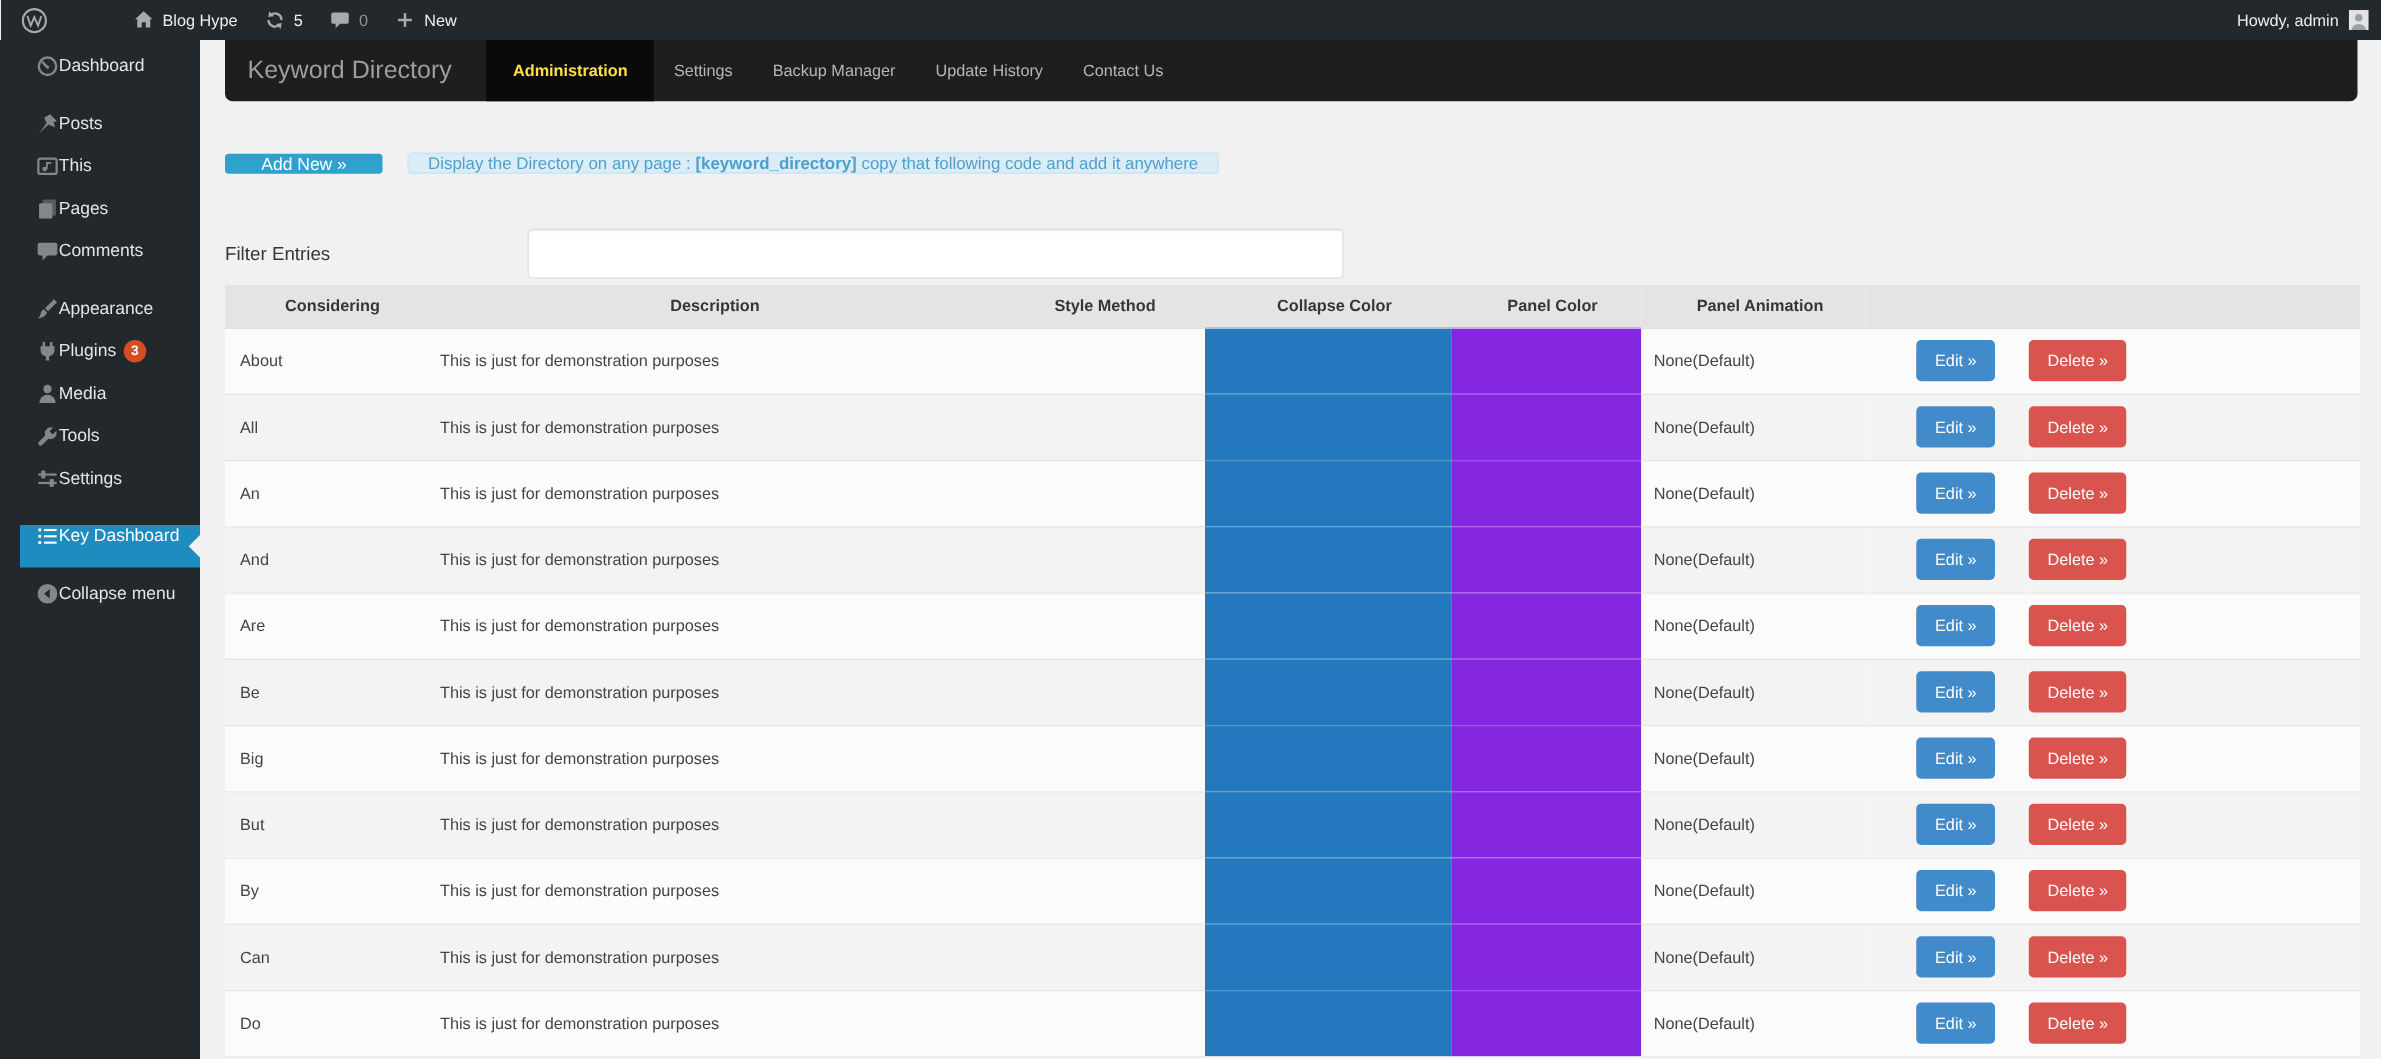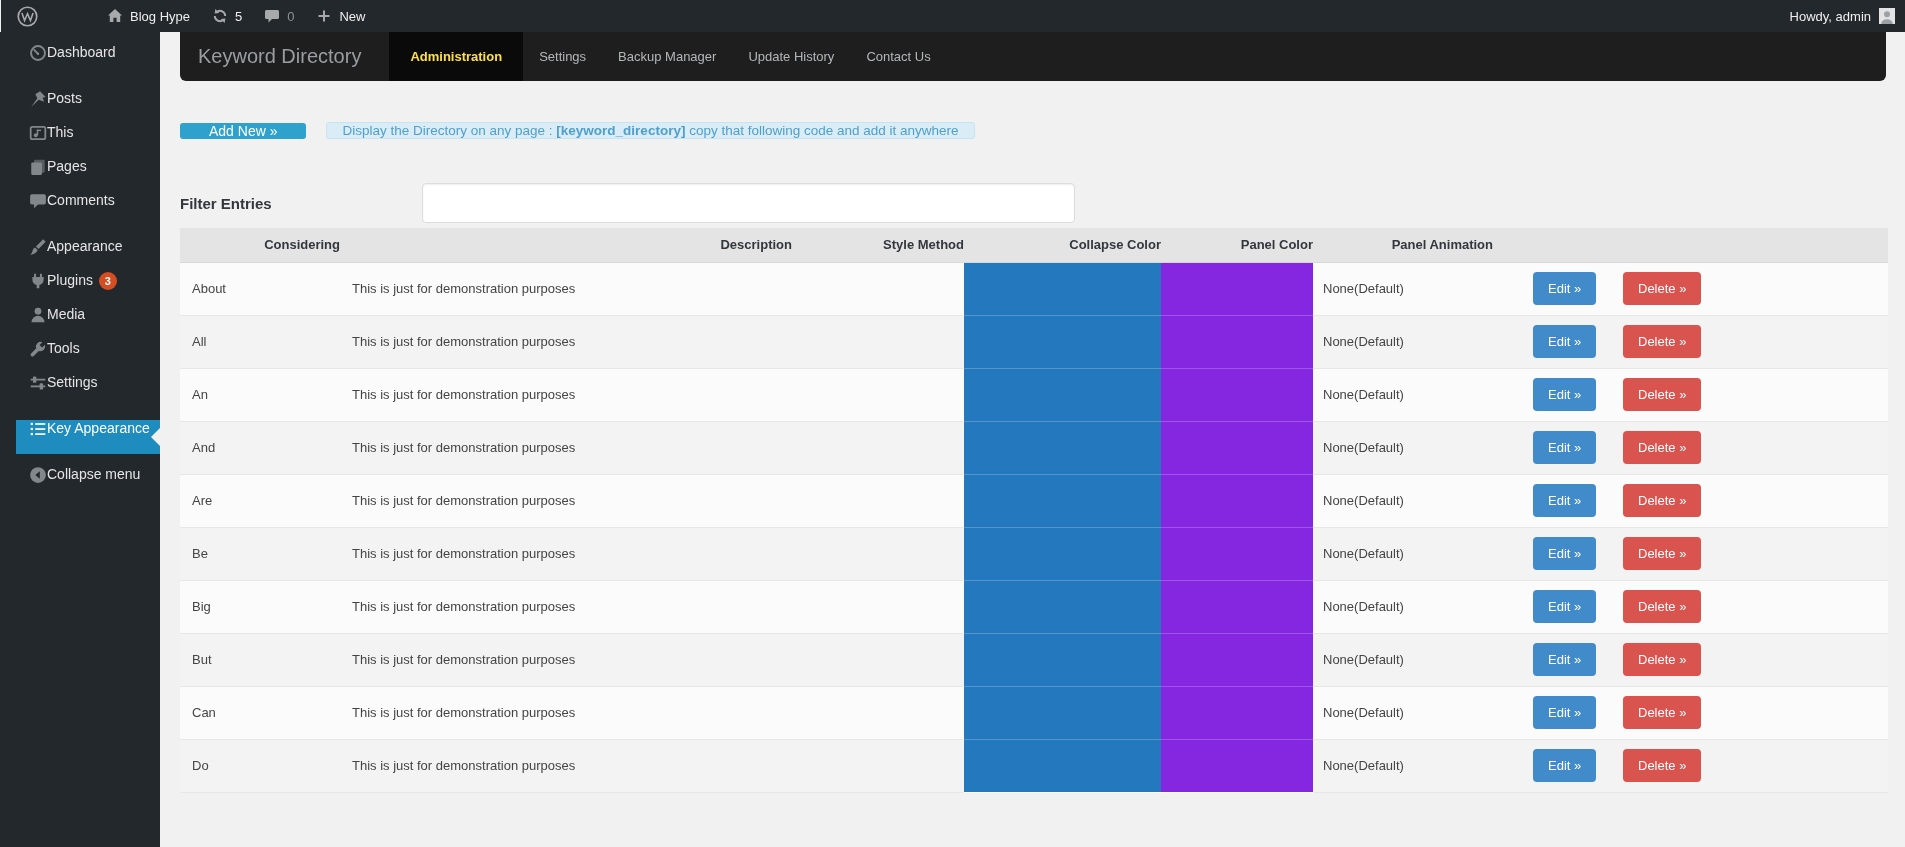--- a/index.html
+++ b/index.html
@@ -69,31 +69,31 @@
     font-family:inherit; font-size:14px; padding:0 29px; cursor:pointer;
   }
   .notice {
     background:var(--alert-bg,#daedf7); border:1px solid var(--alert-border,#c6e4f2);
     border-radius:3px; color:var(--alert-text,#4f9fcb); font-size:13.5px;
     display:flex; align-items:center; padding:0 15px; white-space:pre-wrap;
   }
   .notice b { font-weight:700; }
 
   .filter-row { margin-top:44px; display:flex; align-items:center; }
-  .filter-label { width:242px; font-size:15px; font-weight:700; color:#32373c; }
+  .filter-label { width:242px; font-size:15px; font-weight:400; color:#32373c; }
   .filter-input {
     width:653px; height:40px; border:1px solid #ddd; border-radius:4px;
     box-shadow:inset 0 1px 2px rgba(0,0,0,0.07); background:#fff;
     font-family:inherit; font-size:14px; padding:0 10px; outline:none;
   }
 
   
   table.dir-table { border-collapse:collapse; table-layout:fixed; width:1708px; margin-top:5px; background:#fbfbfb; }
   .dir-table thead th {
-    background:#e4e4e4; height:34px; text-align:right;
+    background:#e4e4e4; height:34px; text-align:center;
     font-size:13px; font-weight:700; color:#32373c; padding:0 0 0 12px;
     border-bottom:1px solid #d8d8d8;
   }
   .dir-table thead th.h-pad10 { padding-left:10px; }
   .dir-table tbody td {
     height:53px; font-size:13px; color:#444;
     padding:0 0 0 12px; border-bottom:1px solid #e7e7e7;
   }
   .dir-table tbody tr:nth-child(odd)  td { background:#fbfbfb; }
   .dir-table tbody tr:nth-child(even) td { background:#f3f3f3; }
@@ -308,21 +308,21 @@
           <use href="#i-settings"></use>
         </svg>
         <span>Settings</span>
 
       </li>
 
       <li class="menu-item sep active">
         <svg class="menu-icon">
           <use href="#i-key-directory"></use>
         </svg>
-        <span>Key Appearance</span>
+        <span>Key Dashboard</span>
 
         <span class="menu-arrow"></span>
       </li>
 
       <li class="menu-item sep">
         <svg class="menu-icon">
           <use href="#i-collapse"></use>
         </svg>
         <span>Collapse menu</span>
 
@@ -506,20 +506,34 @@
           <td class="c-panel"></td>
           <td class="c-anim">None(Default)</td>
           <td class="c-edit">
             <button class="btn btn-edit">Edit »</button>
           </td>
           <td class="c-delete">
             <button class="btn btn-delete">Delete »</button>
           </td>
         </tr>
 
+        <tr>
+          <td>By</td>
+          <td>This is just for demonstration purposes</td>
+          <td></td>
+          <td class="c-highlight"></td>
+          <td class="c-panel"></td>
+          <td class="c-anim">None(Default)</td>
+          <td class="c-edit">
+            <button class="btn btn-edit">Edit »</button>
+          </td>
+          <td class="c-delete">
+            <button class="btn btn-delete">Delete »</button>
+          </td>
+        </tr>
 
         <tr>
           <td>Can</td>
           <td>This is just for demonstration purposes</td>
           <td></td>
           <td class="c-highlight"></td>
           <td class="c-panel"></td>
           <td class="c-anim">None(Default)</td>
           <td class="c-edit">
             <button class="btn btn-edit">Edit »</button>

